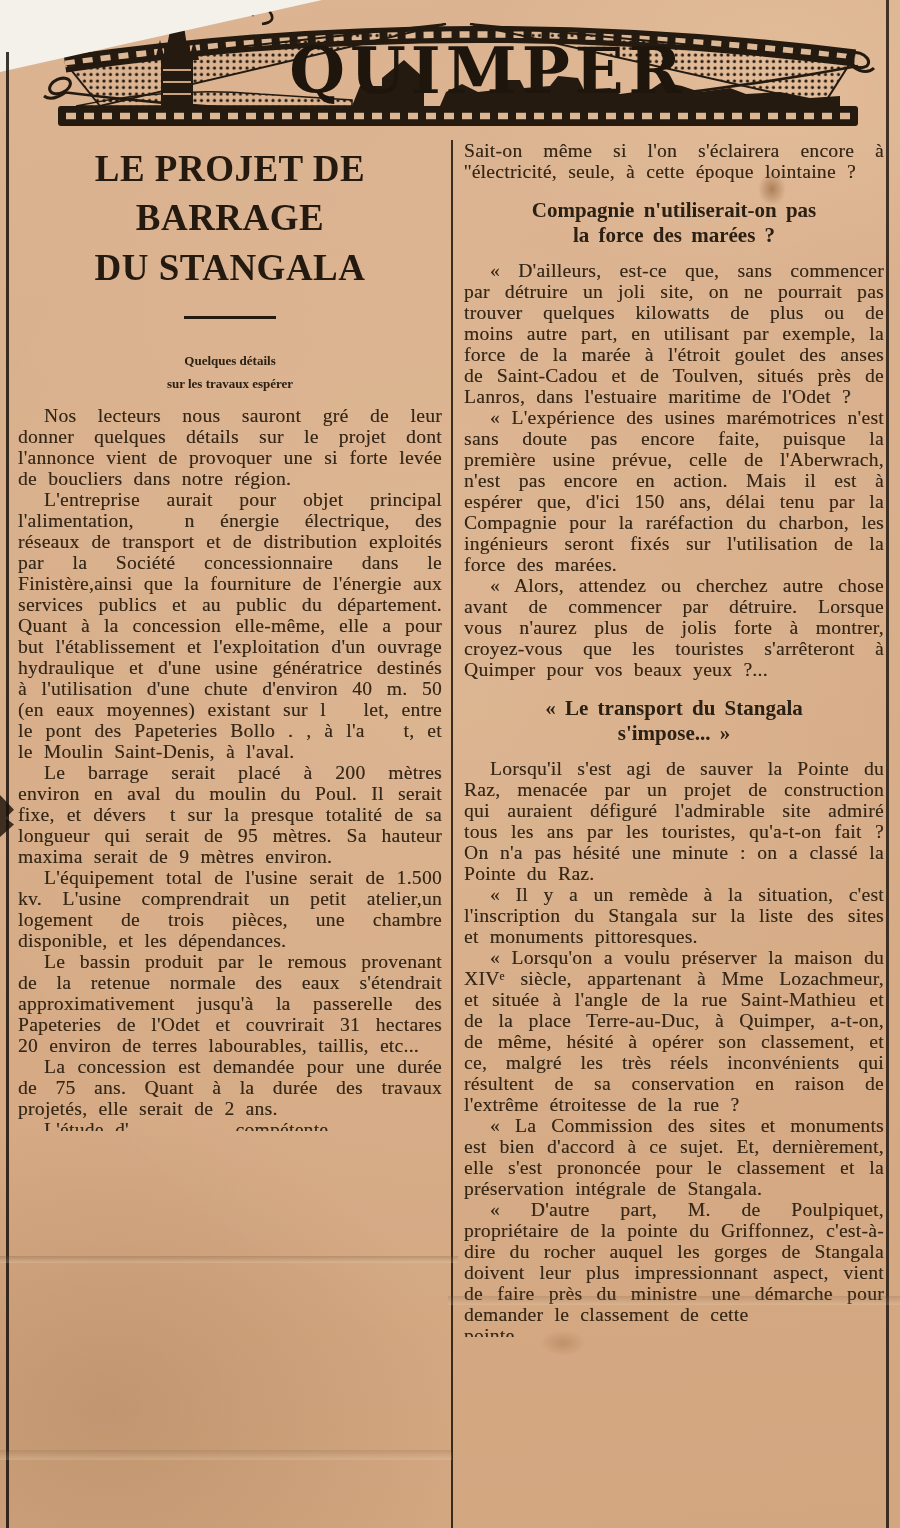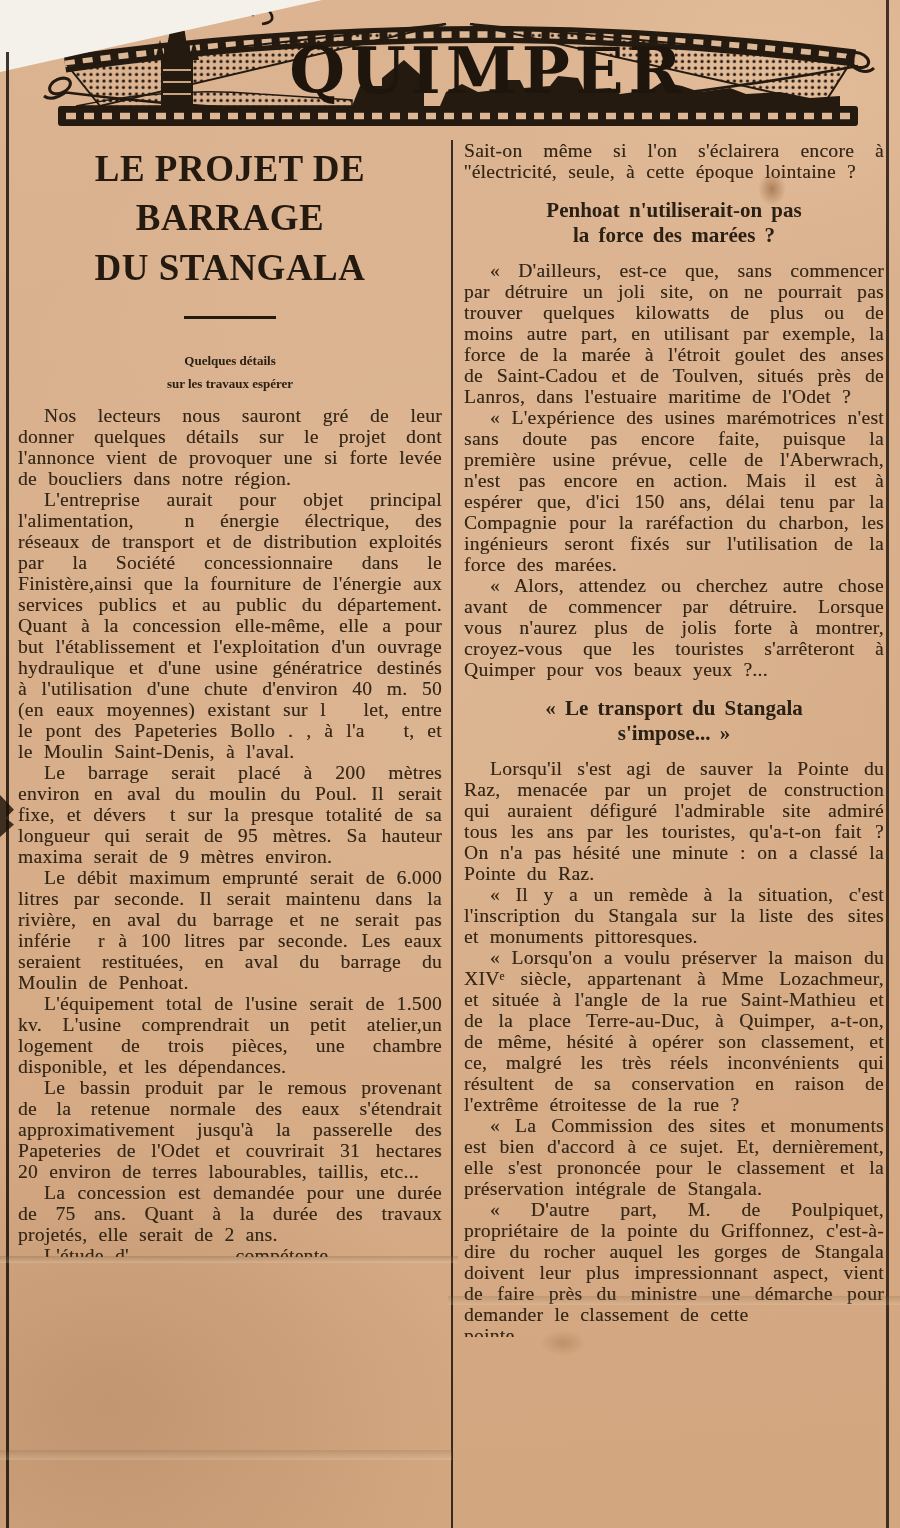--- a/index.html
+++ b/index.html
@@ -116,33 +116,32 @@
       <span>DU STANGALA</span>
     </h1>
     <div class="head-rule"></div>
     <h2 class="subhead">
       <span>Quelques détails</span><br>
       <span>sur les travaux espérer</span>
     </h2>
     <p class="body-text">Nos lecteurs nous sauront gré de leur donner quelques détails sur le projet dont l'annonce vient de provoquer une si forte levée de boucliers dans notre région.</p>
     <p class="body-text">L'entreprise aurait pour objet principal l'alimentation, &nbsp;n énergie électrique, des réseaux de transport et de distribution exploités par la Société concessionnaire dans le Finistère,ainsi que la fourniture de l'énergie aux services publics et au public du département. Quant à la concession elle-même, elle a pour but l'établissement et l'exploitation d'un ouvrage hydraulique et d'une usine génératrice destinés à l'utilisation d'une chute d'environ 40 m. 50 (en eaux moyennes) existant sur l&nbsp;&nbsp;&nbsp;let, entre le pont des Papeteries Bollo&nbsp;.&nbsp;, à l'a&nbsp;&nbsp;&nbsp;t, et le Moulin Saint-Denis, à l'aval.</p>
     <p class="body-text">Le barrage serait placé à 200 mètres environ en aval du moulin du Poul. Il serait fixe, et dévers&nbsp;&nbsp;t sur la presque totalité de sa longueur qui serait de 95 mètres. Sa hauteur maxima serait de 9 mètres environ.</p>
-    <p class="body-text">Le débit maximum emprunté serait de 6.000 litres par seconde. Il serait maintenu dans la rivière, en aval du barrage et ne serait pas inférie&nbsp;&nbsp;r à 100 litres par seconde. Les eaux seraient restituées, en aval du barrage du Moulin de Penhoat.</p>
     <p class="body-text">L'équipement total de l'usine serait de 1.500 kv. L'usine comprendrait un petit atelier,un logement de trois pièces, une chambre disponible, et les dépendances.</p>
     <p class="body-text">Le bassin produit par le remous provenant de la retenue normale des eaux s'étendrait approximativement jusqu'à la passerelle des Papeteries de l'Odet et couvrirait 31 hectares 20 environ de terres labourables, taillis, etc...</p>
     <p class="body-text">La concession est demandée pour une durée de 75 ans. Quant à la durée des travaux projetés, elle serait de 2 ans.</p>
     <div class="cut-line">
       <p class="body-text">L'étude d'&nbsp;&nbsp;…&nbsp;&nbsp;…&nbsp;&nbsp;compétente</p>
     </div>
   </div>
 
   <div class="col-right">
     <p class="body-text no-indent">Sait-on même si l'on s'éclairera encore à ''électricité, seule, à cette époque lointaine ?</p>
     <h3 class="cross-head">
-      <span>Penhoat n'utiliserait-on pas</span><br>
+      <span>Compagnie n'utiliserait-on pas</span><br>
       <span>la force des marées ?</span>
     </h3>
     <p class="body-text">« D'ailleurs, est-ce que, sans commencer par détruire un joli site, on ne pourrait pas trouver quelques kilowatts de plus ou de moins autre part, en utilisant par exemple, la force de la marée à l'étroit goulet des anses de Saint-Cadou et de Toulven, situés près de Lanros, dans l'estuaire maritime de l'Odet ?</p>
     <p class="body-text">« L'expérience des usines marémotrices n'est sans doute pas encore faite, puisque la première usine prévue, celle de l'Aberwrach, n'est pas encore en action. Mais il est à espérer que, d'ici 150 ans, délai tenu par la Compagnie pour la raréfaction du charbon, les ingénieurs seront fixés sur l'utilisation de la force des marées.</p>
     <p class="body-text">« Alors, attendez ou cherchez autre chose avant de commencer par détruire. Lorsque vous n'aurez plus de jolis forte à montrer, croyez-vous que les touristes s'arrêteront à Quimper pour vos beaux yeux ?...</p>
     <h3 class="cross-head">
       <span>« Le transport du Stangala</span><br>
       <span>s'impose... »</span>
     </h3>
     <p class="body-text">Lorsqu'il s'est agi de sauver la Pointe du Raz, menacée par un projet de construction qui auraient défiguré l'admirable site admiré tous les ans par les touristes, qu'a-t-on fait ? On n'a pas hésité une minute : on a classé la Pointe du Raz.</p>

